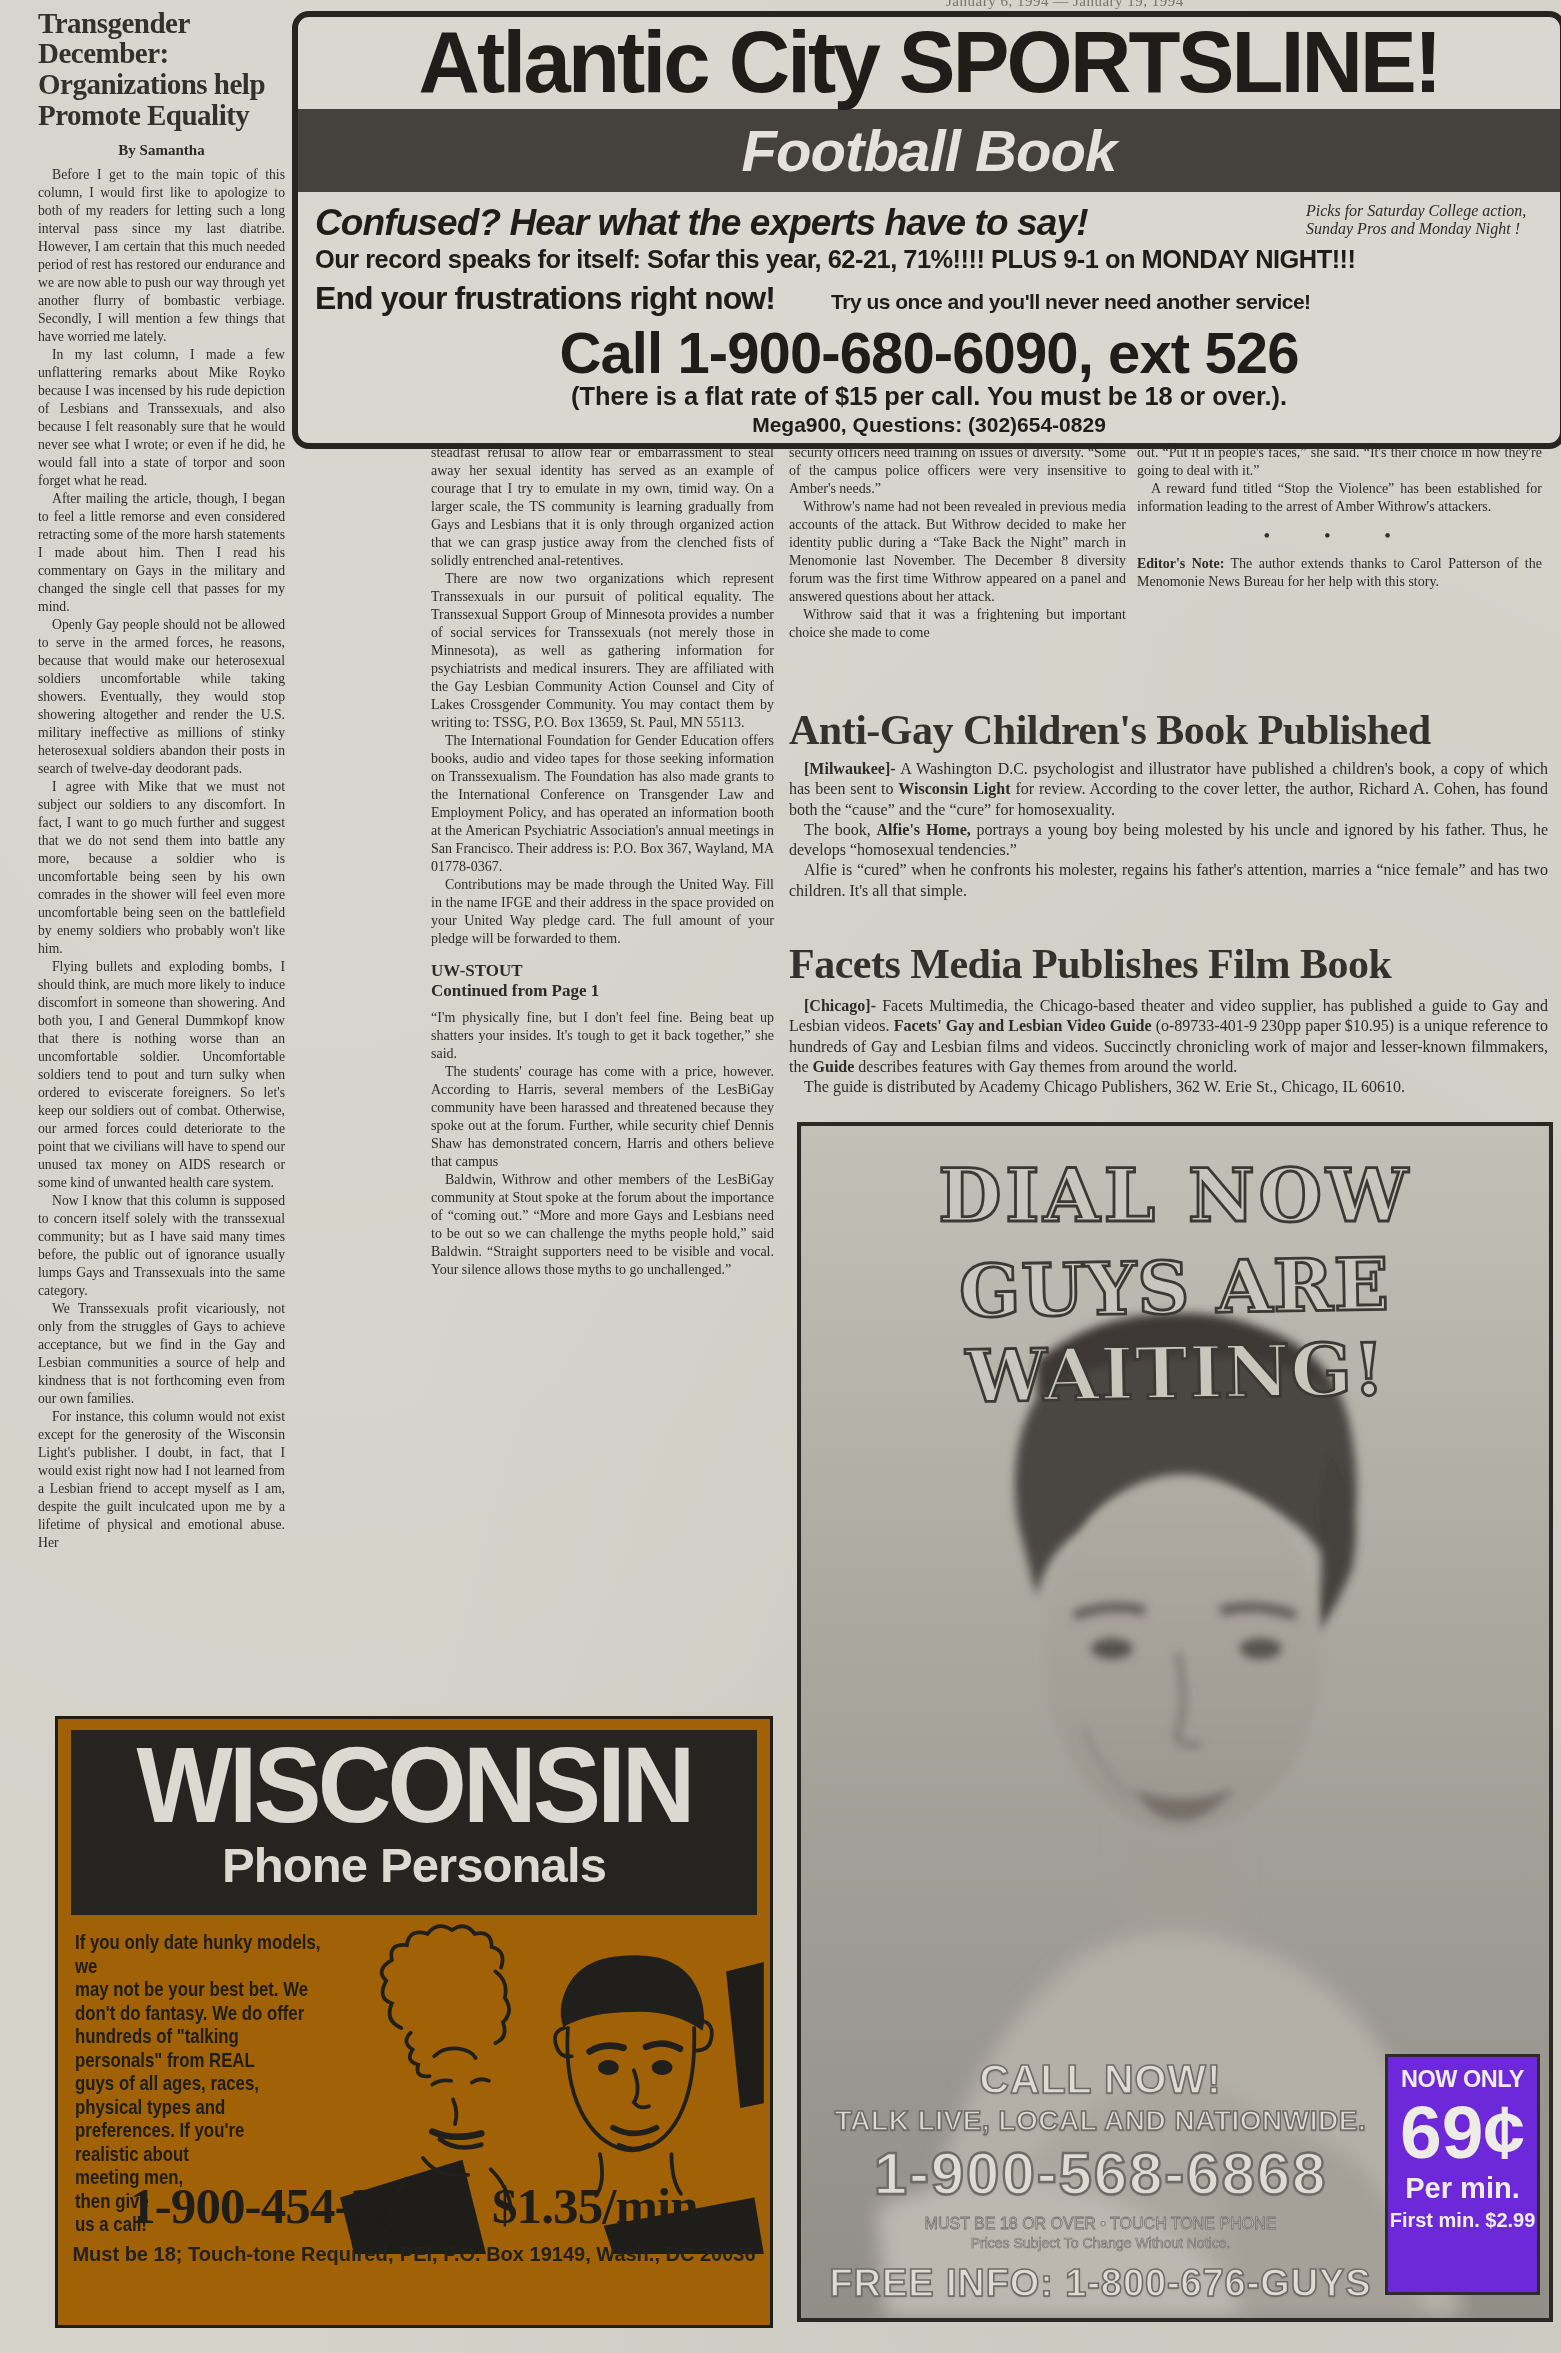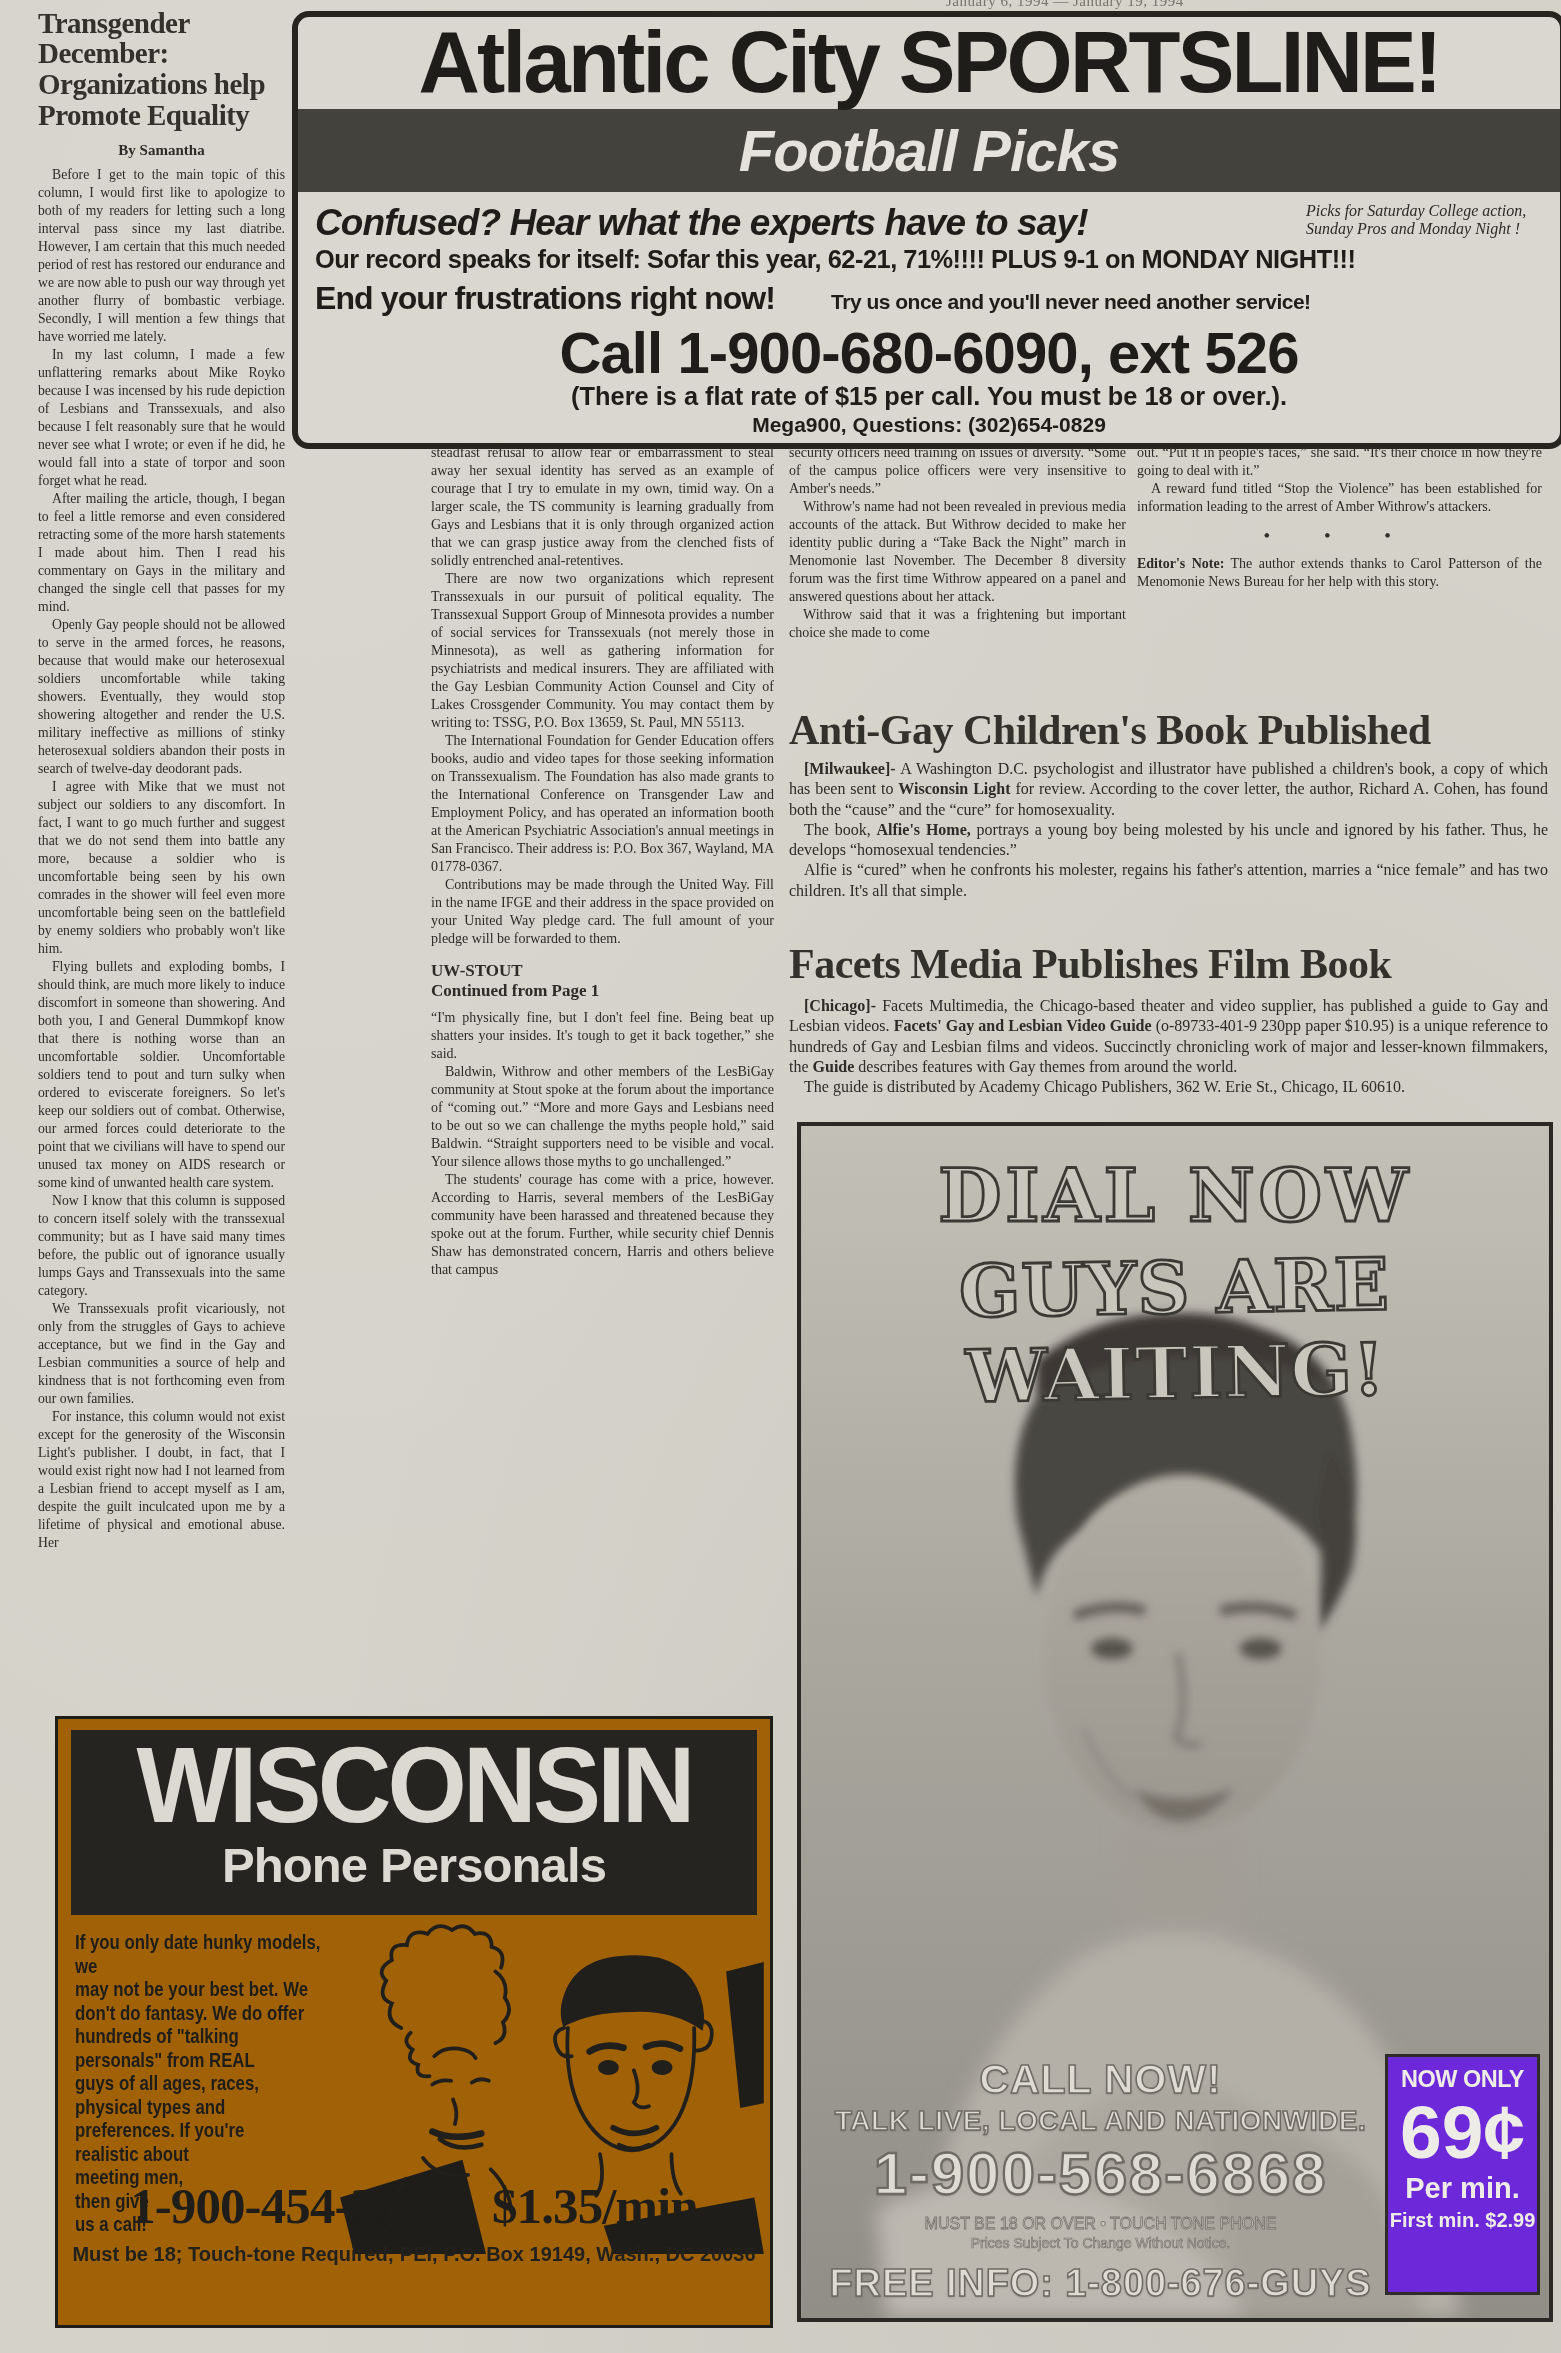--- a/index.html
+++ b/index.html
@@ -119,21 +119,21 @@
     <p>Flying bullets and exploding bombs, I should think, are much more likely to induce discomfort in someone than showering. And both you, I and General Dummkopf know that there is nothing worse than an uncomfortable soldier. Uncomfortable soldiers tend to pout and turn sulky when ordered to eviscerate foreigners. So let's keep our soldiers out of combat. Otherwise, our armed forces could deteriorate to the point that we civilians will have to spend our unused tax money on AIDS research or some kind of unwanted health care system.</p>
     <p>Now I know that this column is supposed to concern itself solely with the transsexual community; but as I have said many times before, the public out of ignorance usually lumps Gays and Transsexuals into the same category.</p>
     <p>We Transsexuals profit vicariously, not only from the struggles of Gays to achieve acceptance, but we find in the Gay and Lesbian communities a source of help and kindness that is not forthcoming even from our own families.</p>
     <p>For instance, this column would not exist except for the generosity of the Wisconsin Light's publisher. I doubt, in fact, that I would exist right now had I not learned from a Lesbian friend to accept myself as I am, despite the guilt inculcated upon me by a lifetime of physical and emotional abuse. Her</p>
   </div>
 </div>
 
 <div class="abs ad-acs">
   <div class="acs-title">Atlantic City SPORTSLINE!</div>
   <div class="acs-bar">
-    <div>Football Picks</div>
+    <div>Football Book</div>
   </div>
   <div class="acs-row1">
     <div class="acs-confused">Confused? Hear what the experts have to say!</div>
     <div class="acs-picksnote">Picks for Saturday College action, Sunday Pros and Monday Night !</div>
   </div>
   <div class="acs-record">Our record speaks for itself: Sofar this year, 62-21, 71%!!!! PLUS 9-1 on MONDAY NIGHT!!!</div>
   <div class="acs-row3">
     <div class="acs-frus">End your frustrations right now!</div>
     <div class="acs-try">Try us once and you'll never need another service!</div>
   </div>
@@ -144,22 +144,22 @@
 
 <div class="abs col2">
   <div class="bodytext">
     <p class="noindent">steadfast refusal to allow fear or embarrassment to steal away her sexual identity has served as an example of courage that I try to emulate in my own, timid way. On a larger scale, the TS community is learning gradually from Gays and Lesbians that it is only through organized action that we can grasp justice away from the clenched fists of solidly entrenched anal-retentives.</p>
     <p>There are now two organizations which represent Transsexuals in our pursuit of political equality. The Transsexual Support Group of Minnesota provides a number of social services for Transsexuals (not merely those in Minnesota), as well as gathering information for psychiatrists and medical insurers. They are affiliated with the Gay Lesbian Community Action Counsel and City of Lakes Crossgender Community. You may contact them by writing to: TSSG, P.O. Box 13659, St. Paul, MN 55113.</p>
     <p>The International Foundation for Gender Education offers books, audio and video tapes for those seeking information on Transsexualism. The Foundation has also made grants to the International Conference on Transgender Law and Employment Policy, and has operated an information booth at the American Psychiatric Association's annual meetings in San Francisco. Their address is: P.O. Box 367, Wayland, MA 01778-0367.</p>
     <p>Contributions may be made through the United Way. Fill in the name IFGE and their address in the space provided on your United Way pledge card. The full amount of your pledge will be forwarded to them.</p>
     <div class="uw-head">UW-STOUT</div>
     <div class="uw-sub">Continued from Page 1</div>
     <p class="noindent">“I'm physically fine, but I don't feel fine. Being beat up shatters your insides. It's tough to get it back together,” she said.</p>
+    <p>The students' courage has come with a price, however. According to Harris, several members of the LesBiGay community have been harassed and threatened because they spoke out at the forum. Further, while security chief Dennis Shaw has demonstrated concern, Harris and others believe that campus</p>
     <p>Baldwin, Withrow and other members of the LesBiGay community at Stout spoke at the forum about the importance of “coming out.” “More and more Gays and Lesbians need to be out so we can challenge the myths people hold,” said Baldwin. “Straight supporters need to be visible and vocal. Your silence allows those myths to go unchallenged.”</p>
-    <p>The students' courage has come with a price, however. According to Harris, several members of the LesBiGay community have been harassed and threatened because they spoke out at the forum. Further, while security chief Dennis Shaw has demonstrated concern, Harris and others believe that campus</p>
   </div>
 </div>
 
 <div class="abs col3">
   <div class="bodytext">
     <p class="noindent">security officers need training on issues of diversity. “Some of the campus police officers were very insensitive to Amber's needs.”</p>
     <p>Withrow's name had not been revealed in previous media accounts of the attack. But Withrow decided to make her identity public during a “Take Back the Night” march in Menomonie last November. The December 8 diversity forum was the first time Withrow appeared on a panel and answered questions about her attack.</p>
     <p>Withrow said that it was a frightening but important choice she made to come</p>
   </div>
 </div>

